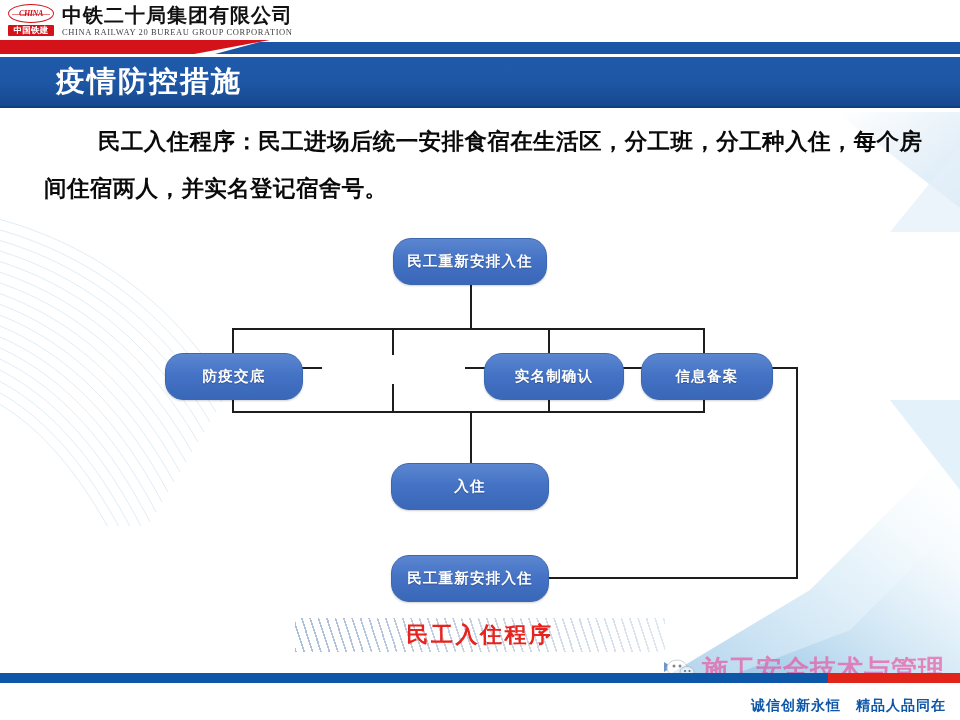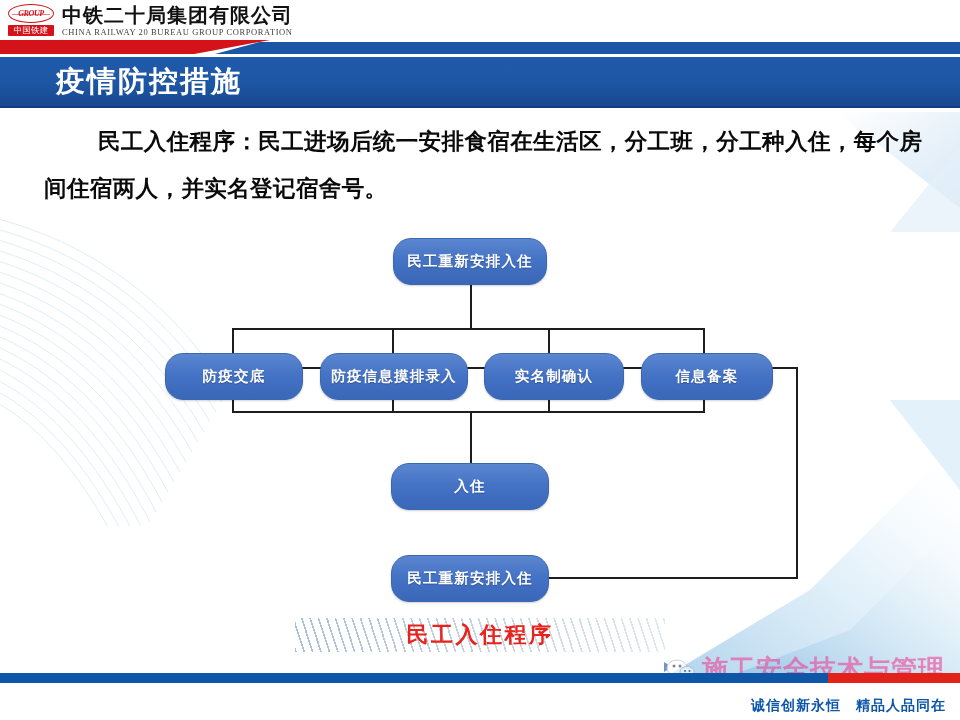--- a/index.html
+++ b/index.html
@@ -37,21 +37,21 @@
   }
   .logo-oval::before{
     content:"";position:absolute;left:3px;top:50%;width:38px;height:1px;
     background:#d3121a;opacity:.55;
   }
   .logo-oval span{
     font-size:8px;font-weight:700;color:#d3121a;font-style:italic;
     letter-spacing:-.4px;font-family:"Liberation Serif",serif;z-index:2;
   }
   .logo-cn{
-    margin-top:2px;text-align:center;font-size:8.5px;font-weight:400;
+    margin-top:2px;text-align:center;font-size:8.5px;font-weight:700;
     color:#ffffff;background:#d3121a;border-radius:1px;padding:1px 2px;
     letter-spacing:.3px;line-height:1;
   }
   .logo-text{display:flex;flex-direction:column;justify-content:center;}
   .logo-cn-big{
     font-size:20px;font-weight:700;color:#111;letter-spacing:1px;line-height:1.1;
     font-family:"DejaVu Sans","Liberation Sans",sans-serif;
   }
   .logo-en{
     font-size:8.5px;color:#444;letter-spacing:.6px;line-height:1.2;margin-top:1px;
@@ -204,21 +204,21 @@
       <polygon points="0,280 300,280 300,40 150,190" fill="url(#rg1)"></polygon>
       <polygon points="60,280 300,280 300,120 190,230" fill="url(#rg2)"></polygon>
       <polygon points="230,0 300,0 300,90" fill="#dceefa" opacity="0.8"></polygon>
     </svg>
   </div>
 
   <div class="header">
     <div class="logo-wrap">
       <div class="logo-mark">
         <div class="logo-oval">
-          <span>GROUP</span>
+          <span>CHINA</span>
         </div>
         <div class="logo-cn">中国铁建</div>
       </div>
       <div class="logo-text">
         <div class="logo-cn-big">中铁二十局集团有限公司</div>
         <div class="logo-en">CHINA RAILWAY 20 BUREAU GROUP CORPORATION</div>
       </div>
     </div>
   </div>
 
@@ -256,21 +256,20 @@
 
     <div class="conn h" style="left:770px;top:152px;width:28px;"></div>
     <div class="conn v" style="left:796px;top:152px;height:211px;"></div>
     <div class="conn h" style="left:545px;top:362px;width:253px;"></div>
     <div class="arrow-head" style="left:533px;top:357px;transform:rotate(180deg);"></div>
 
     <div class="node" style="left:393px;top:23px;width:152px;height:45px;">民工重新安排入住</div>
 
     <div class="node" style="left:165px;top:138px;width:136px;height:45px;">防疫交底</div>
 
-    <div class="node" style="left:320px;top:138px;width:146px;height:45px;">防疫信息摸排录入</div>
 
     <div class="node" style="left:484px;top:138px;width:138px;height:45px;">实名制确认</div>
 
     <div class="node" style="left:641px;top:138px;width:130px;height:45px;">信息备案</div>
 
     <div class="node" style="left:391px;top:248px;width:156px;height:45px;">入住</div>
 
     <div class="node" style="left:391px;top:340px;width:156px;height:45px;">民工重新安排入住</div>
   </div>
 

